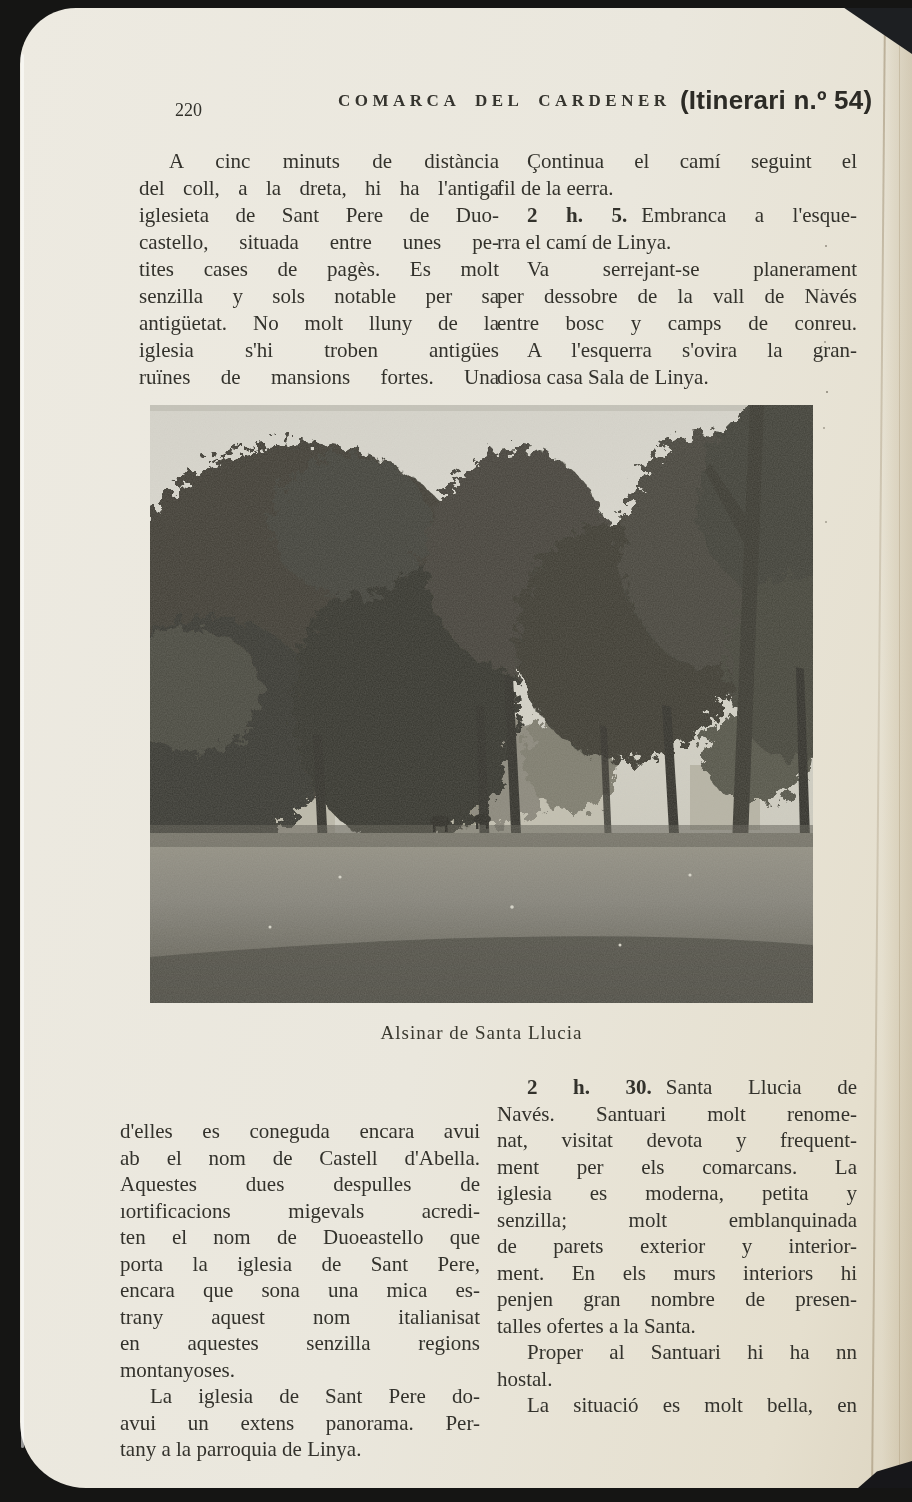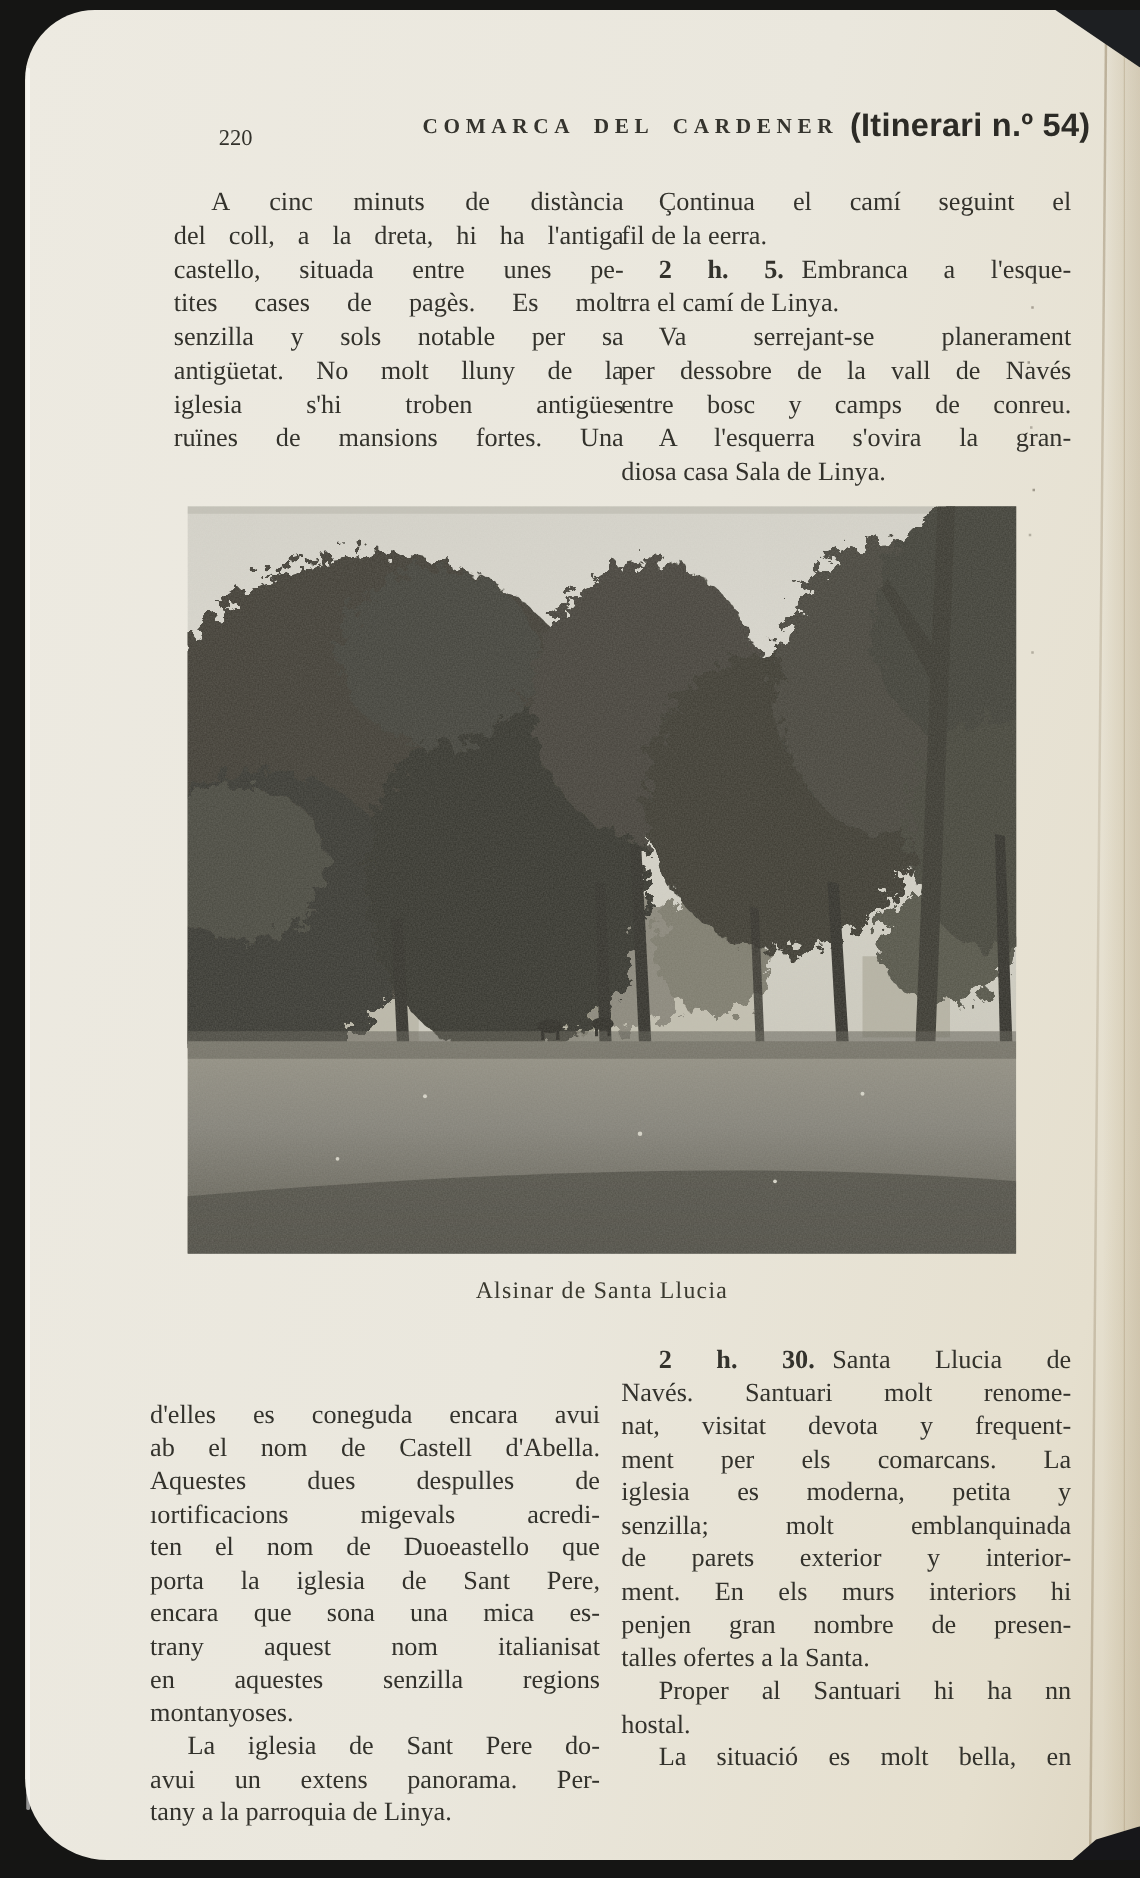--- a/index.html
+++ b/index.html
@@ -79,20 +79,21 @@
   <div class="spine-line-2"></div>
   <div class="specks"></div>
 
   <div class="hdr-num">220</div>
   <div class="hdr-title">COMARCA DEL CARDENER</div>
   <div class="hdr-itin">(Itinerari n.º 54)</div>
 
   <div class="col" style="left:100px;top:140px;margin-left:19px;">
     <div class="tline j ind">A cinc minuts de distància</div>
     <div class="tline j">del coll, a la dreta, hi ha l'antiga</div>
+    <div class="tline j">iglesieta de Sant Pere de Duo-</div>
     <div class="tline j">castello, situada entre unes pe-</div>
     <div class="tline j">tites cases de pagès. Es molt</div>
     <div class="tline j">senzilla y sols notable per sa</div>
     <div class="tline j">antigüetat. No molt lluny de la</div>
     <div class="tline j">iglesia s'hi troben antigües</div>
     <div class="tline j">ruïnes de mansions fortes. Una</div>
   </div>
 
   <div class="col" style="left:477px;top:140px;">
     <div class="tline j ind">Çontinua el camí seguint el</div>

